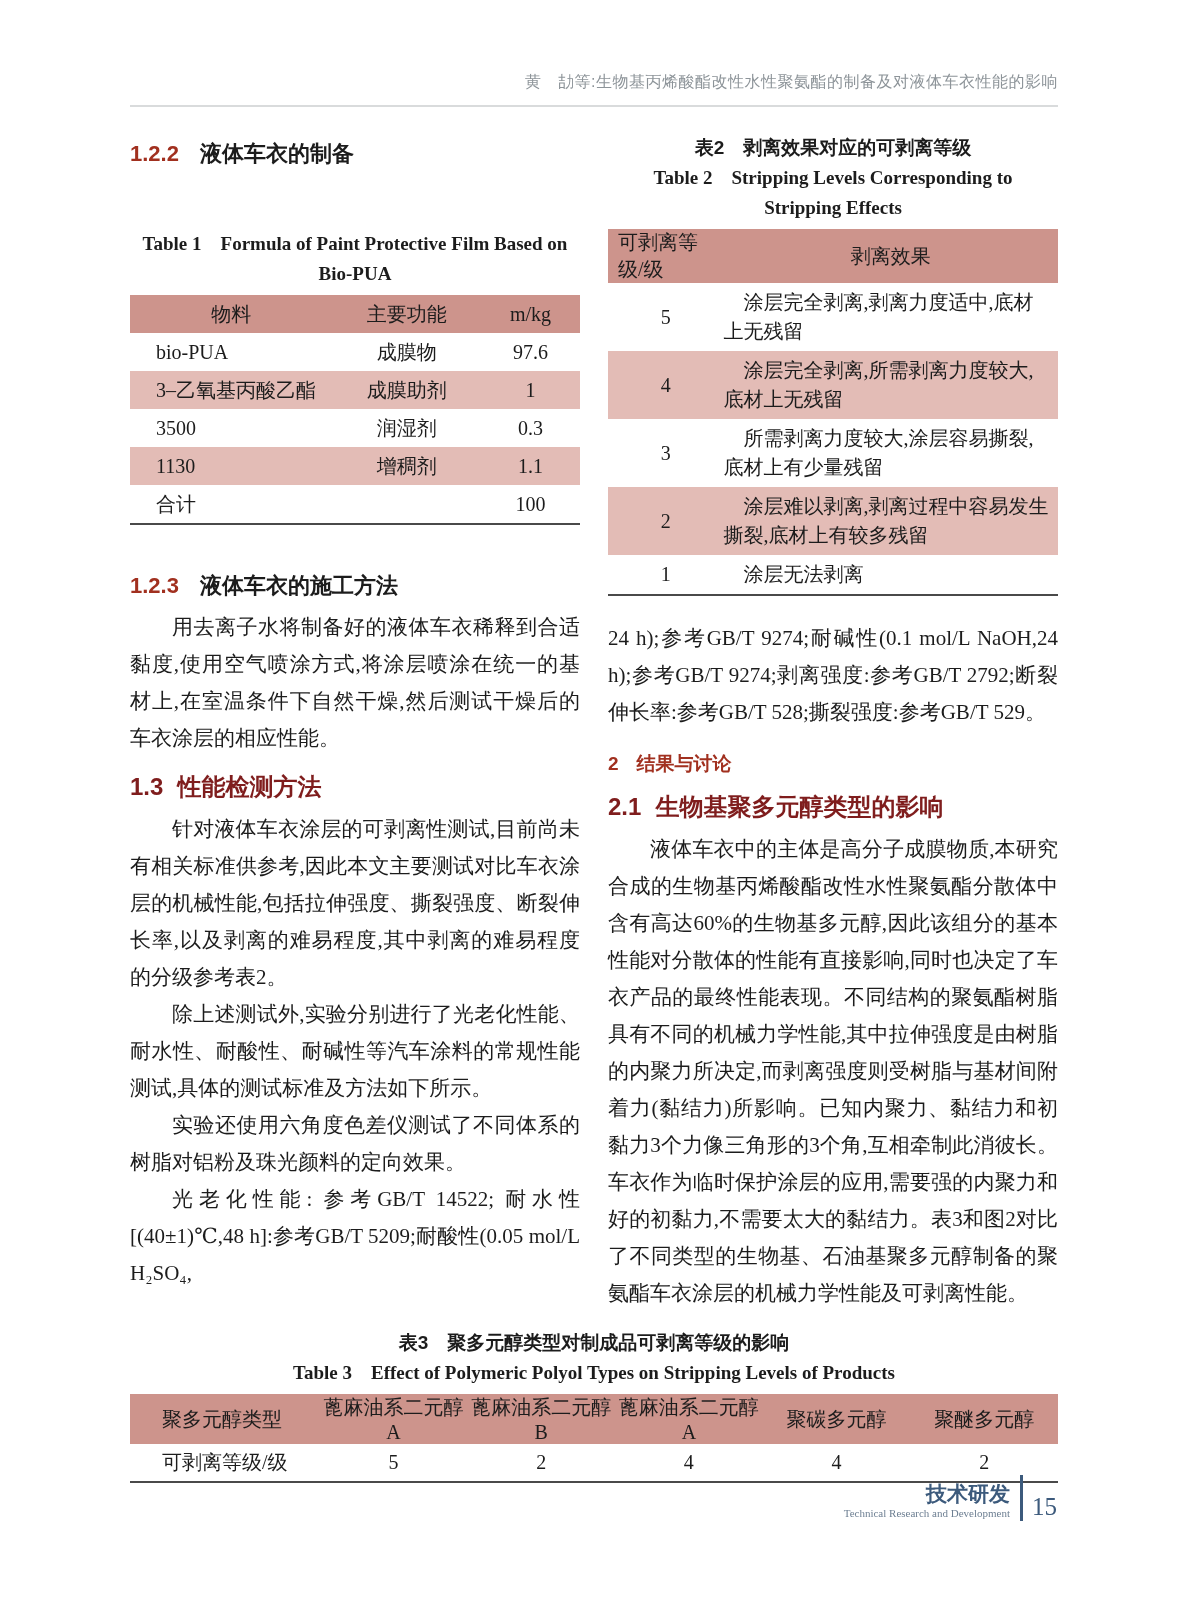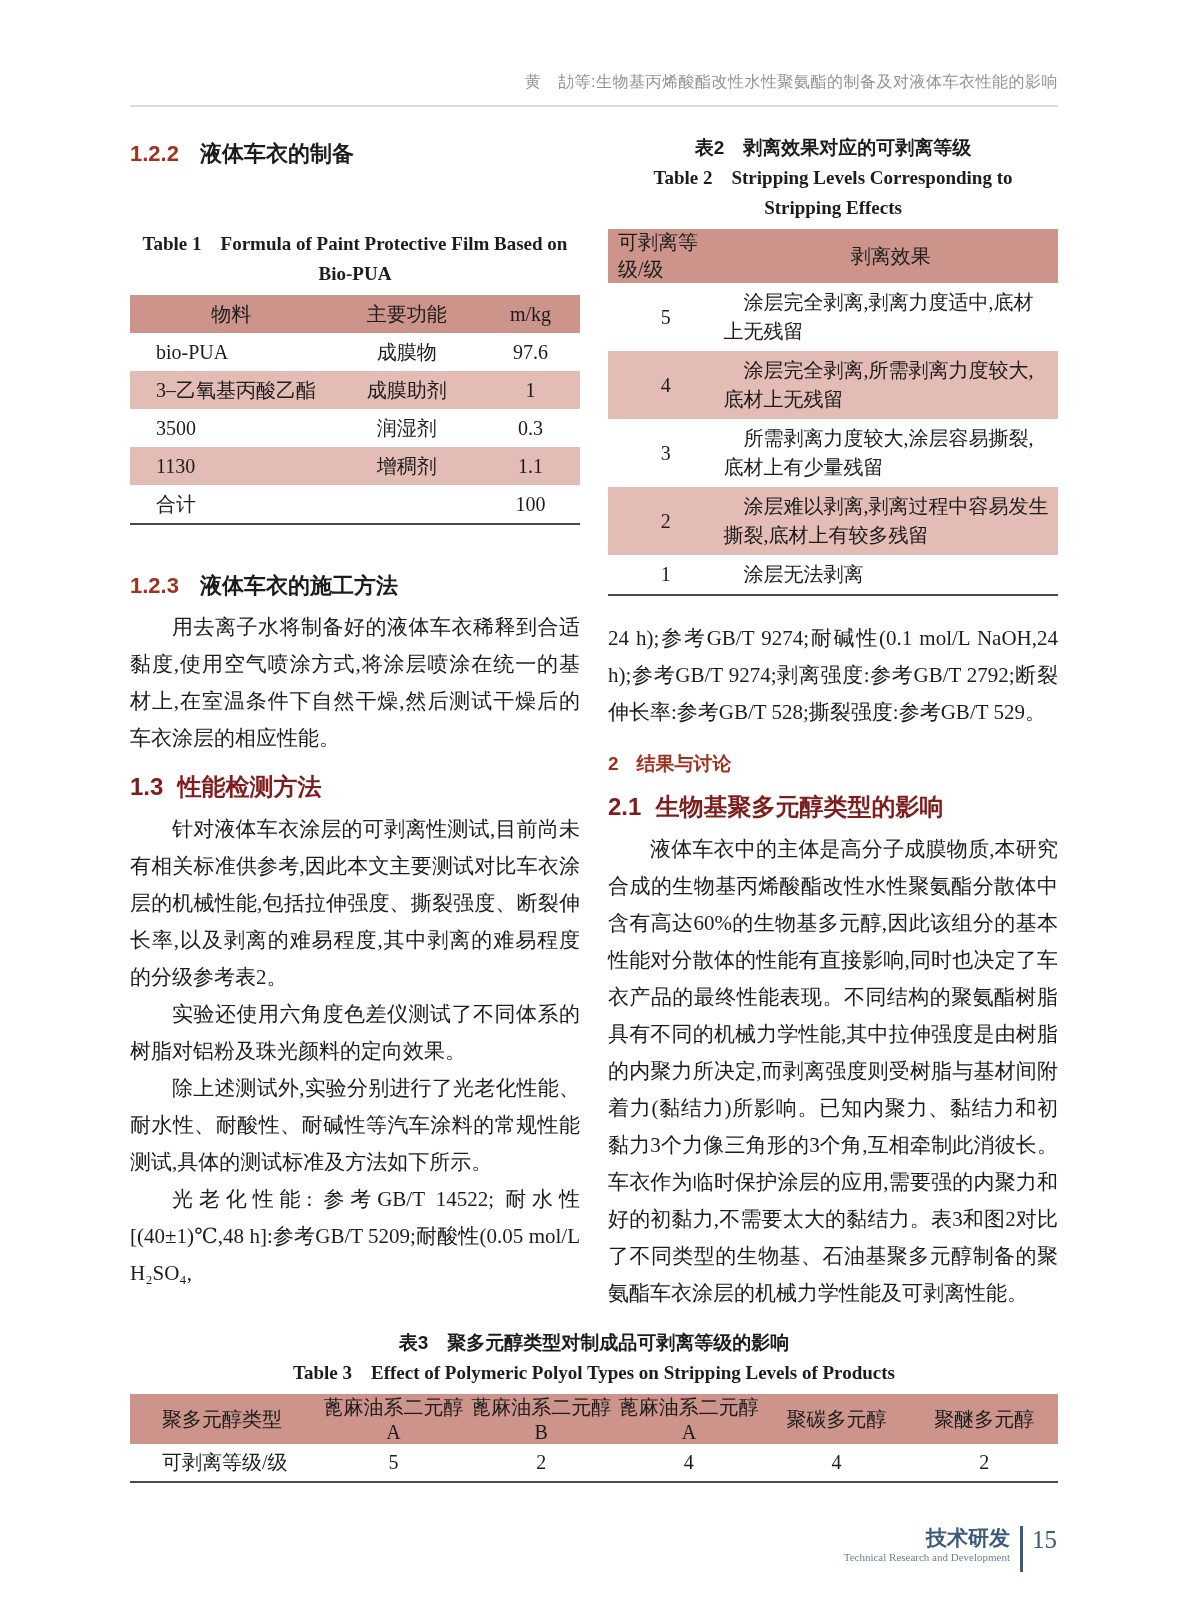--- a/index.html
+++ b/index.html
@@ -57,21 +57,21 @@
       line-height:29px;padding:5px 6px 5px 0;}
   .t2 th.c2{text-align:center;text-indent:0;padding:6px 0;}
   .t3 th,.t3 td{height:37px;vertical-align:middle;text-align:center;}
   .t3 .first{width:17%;text-align:left;padding-left:32px;}.gap24{height:24px;}.gap40{height:40px;}
   .gap52{height:52px;}
 
   
   .t3-block{margin-top:16px;}
 
   
-  .footer{position:absolute;right:130px;top:1526px;display:flex;align-items:flex-start;}
+  .footer{position:absolute;right:130px;top:1475px;display:flex;align-items:flex-end;}
   .f-text{text-align:right;margin-right:10px;}
   .f-cn{font-family:"Liberation Sans","DejaVu Sans",sans-serif;font-size:21px;font-weight:bold;
       color:#3c5a7c;line-height:24px;}
   .f-en{font-size:11px;color:#6d7f92;line-height:15px;}
   .f-bar{width:3px;height:46px;background:#3c5a7c;margin-right:9px;}
   .f-num{font-size:25px;color:#3c5a7c;}
 </style>
 </head>
 <body>
 
@@ -130,22 +130,22 @@
 
       <div class="h3">
         <span class="num">1.2.3</span><span class="ttl">液体车衣的施工方法</span>
       </div>
       <p class="para indent">用去离子水将制备好的液体车衣稀释到合适黏度,使用空气喷涂方式,将涂层喷涂在统一的基材上,在室温条件下自然干燥,然后测试干燥后的车衣涂层的相应性能。</p>
 
       <div class="h2red">
         <span class="num">1.3</span><span>性能检测方法</span>
       </div>
       <p class="para indent">针对液体车衣涂层的可剥离性测试,目前尚未有相关标准供参考,因此本文主要测试对比车衣涂层的机械性能,包括拉伸强度、撕裂强度、断裂伸长率,以及剥离的难易程度,其中剥离的难易程度的分级参考表2。</p>
+      <p class="para indent">除上述测试外,实验分别进行了光老化性能、耐水性、耐酸性、耐碱性等汽车涂料的常规性能测试,具体的测试标准及方法如下所示。</p>
       <p class="para indent">实验还使用六角度色差仪测试了不同体系的树脂对铝粉及珠光颜料的定向效果。</p>
-      <p class="para indent">除上述测试外,实验分别进行了光老化性能、耐水性、耐酸性、耐碱性等汽车涂料的常规性能测试,具体的测试标准及方法如下所示。</p>
       <p class="para indent">光老化性能: 参考GB/T 14522; 耐水性[(40±1)℃,48 h]:参考GB/T 5209;耐酸性(0.05 mol/L H₂SO₄,</p>
     </div>
 
     <div class="col">
       <div class="cap-cn">表2　剥离效果对应的可剥离等级</div>
       <div class="cap-en">Table 2　Stripping Levels Corresponding to Stripping Effects</div>
 
       <table class="t2 tbl">
         <tbody>
             <tr class="hdr-row">

